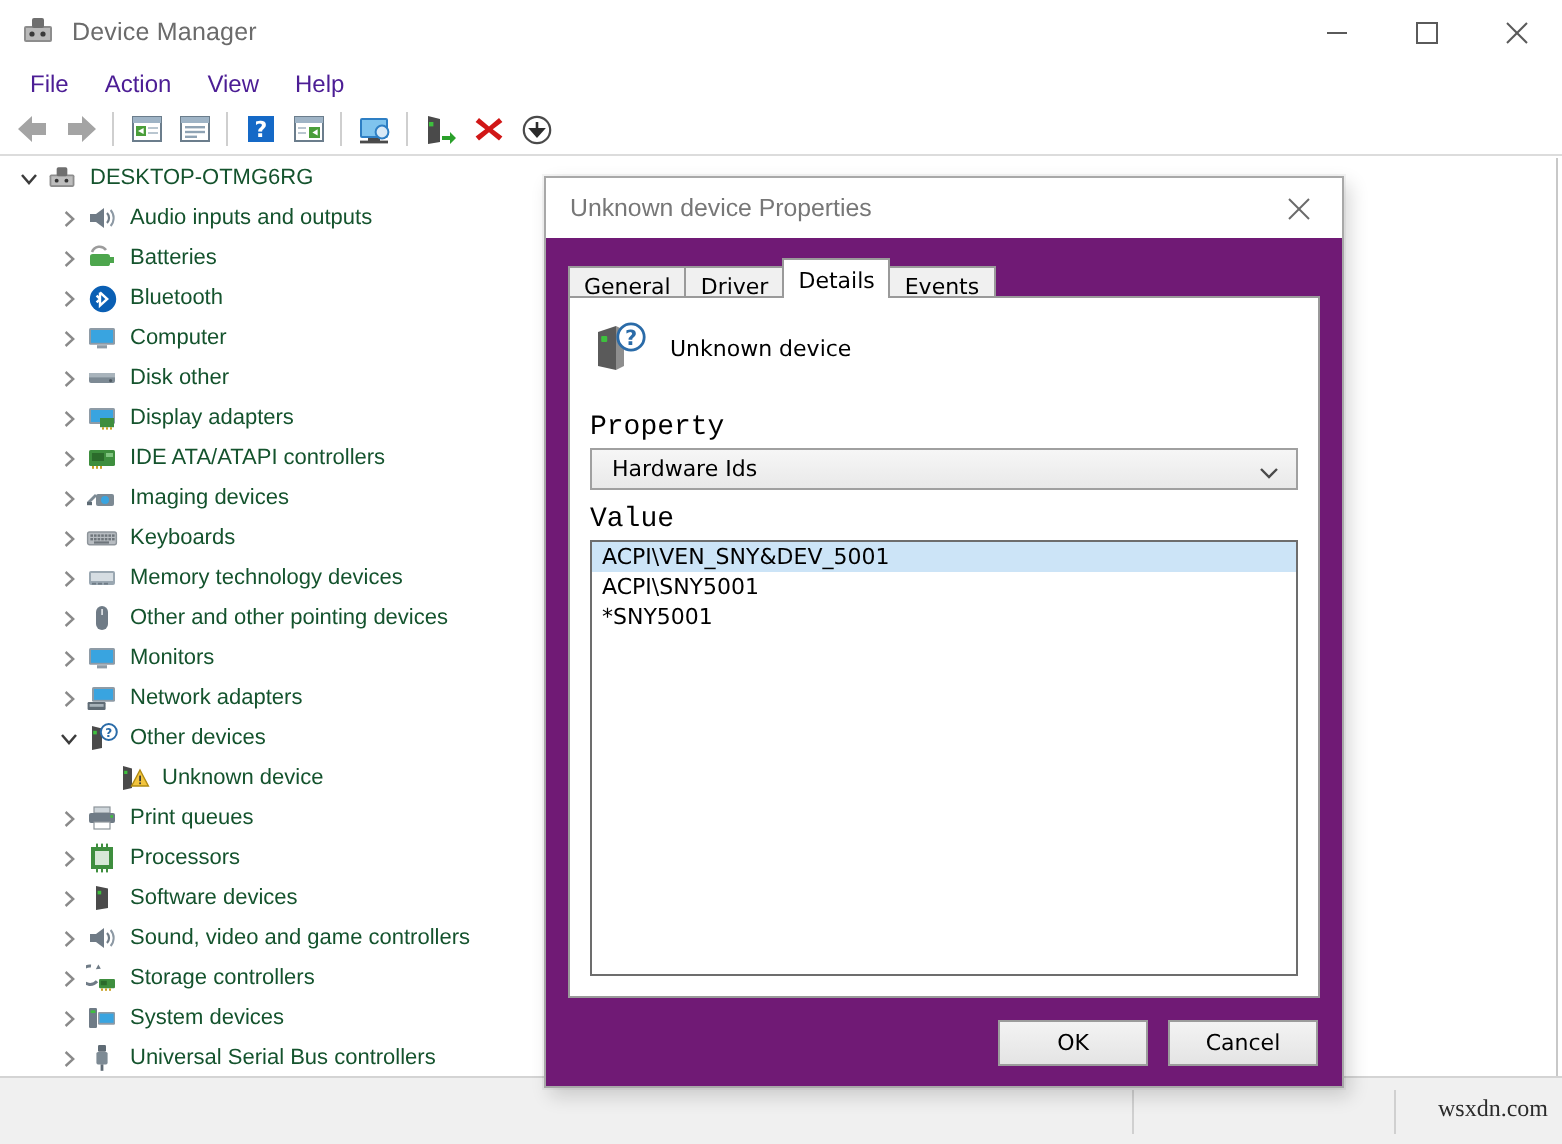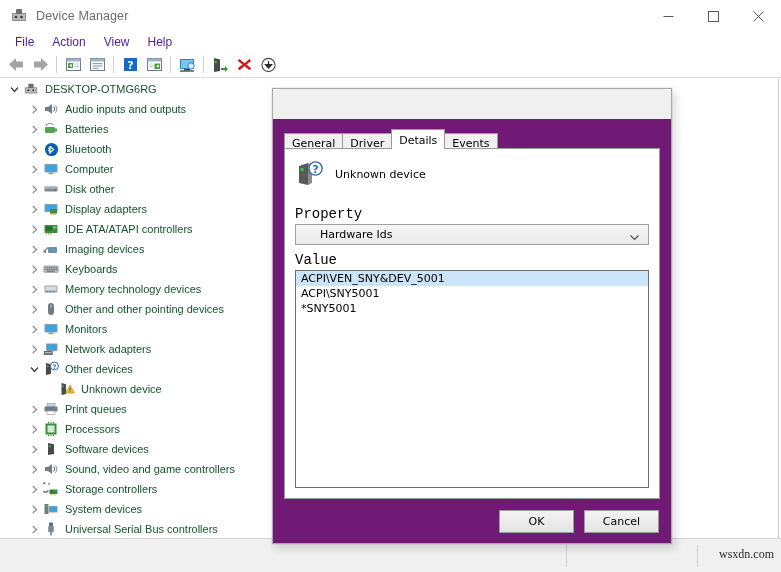--- a/index.html
+++ b/index.html
@@ -110,21 +110,21 @@
 
   .fieldlabel{
     position:absolute;font-family:Liberation Mono, monospace;font-size:14px;color:#000;
   }
   .combo{
     position:absolute;left:10px;top:75px;width:354px;height:21px;
     background:linear-gradient(#f6f6f6,#e9e9e9);
     border:1px solid #a0a0a0;box-sizing:border-box;
     display:flex;align-items:center;
   }
-  .combo-text{font-family:"DejaVu Sans", sans-serif;font-size:11px;color:#000;margin-left:24px;}
+  .combo-text{font-family:"DejaVu Sans", sans-serif;font-size:11px;color:#000;margin-left:10px;}
   .combo-arrow{position:absolute;right:8px;top:4px;}
 
   .listbox{
     position:absolute;left:10px;top:121px;width:354px;height:218px;
     background:#ffffff;border:1px solid #6d6d6d;box-sizing:border-box;
     overflow:hidden;
   }
   .lrow{
     height:15px;line-height:15px;
     font-family:"DejaVu Sans", sans-serif;font-size:11px;color:#000;
@@ -672,20 +672,29 @@
   </div>
 
   <div class="statusbar">
     <div class="sb-cellA"></div>
     <div class="sb-cellB"></div>
   </div>
   <div class="watermark">wsxdn.com</div>
 
   <div class="dialog">
 
+    <div class="dlg-title">
+      <span class="dlg-title-text">Unknown device Properties</span>
+      <div class="dlg-close">
+        <svg width="11" height="11" viewBox="0 0 11 11">
+            <line x1="0.5" y1="0.5" x2="10.5" y2="10.5" stroke="#6a6a6a" stroke-width="1"></line>
+            <line x1="10.5" y1="0.5" x2="0.5" y2="10.5" stroke="#6a6a6a" stroke-width="1"></line>
+          </svg>
+      </div>
+    </div>
 
     <div class="dlg-body">
 
       <div class="tabstrip">
         <div class="tab">General</div>
         <div class="tab">Driver</div>
         <div class="tab active">Details</div>
         <div class="tab">Events</div>
       </div>
 

